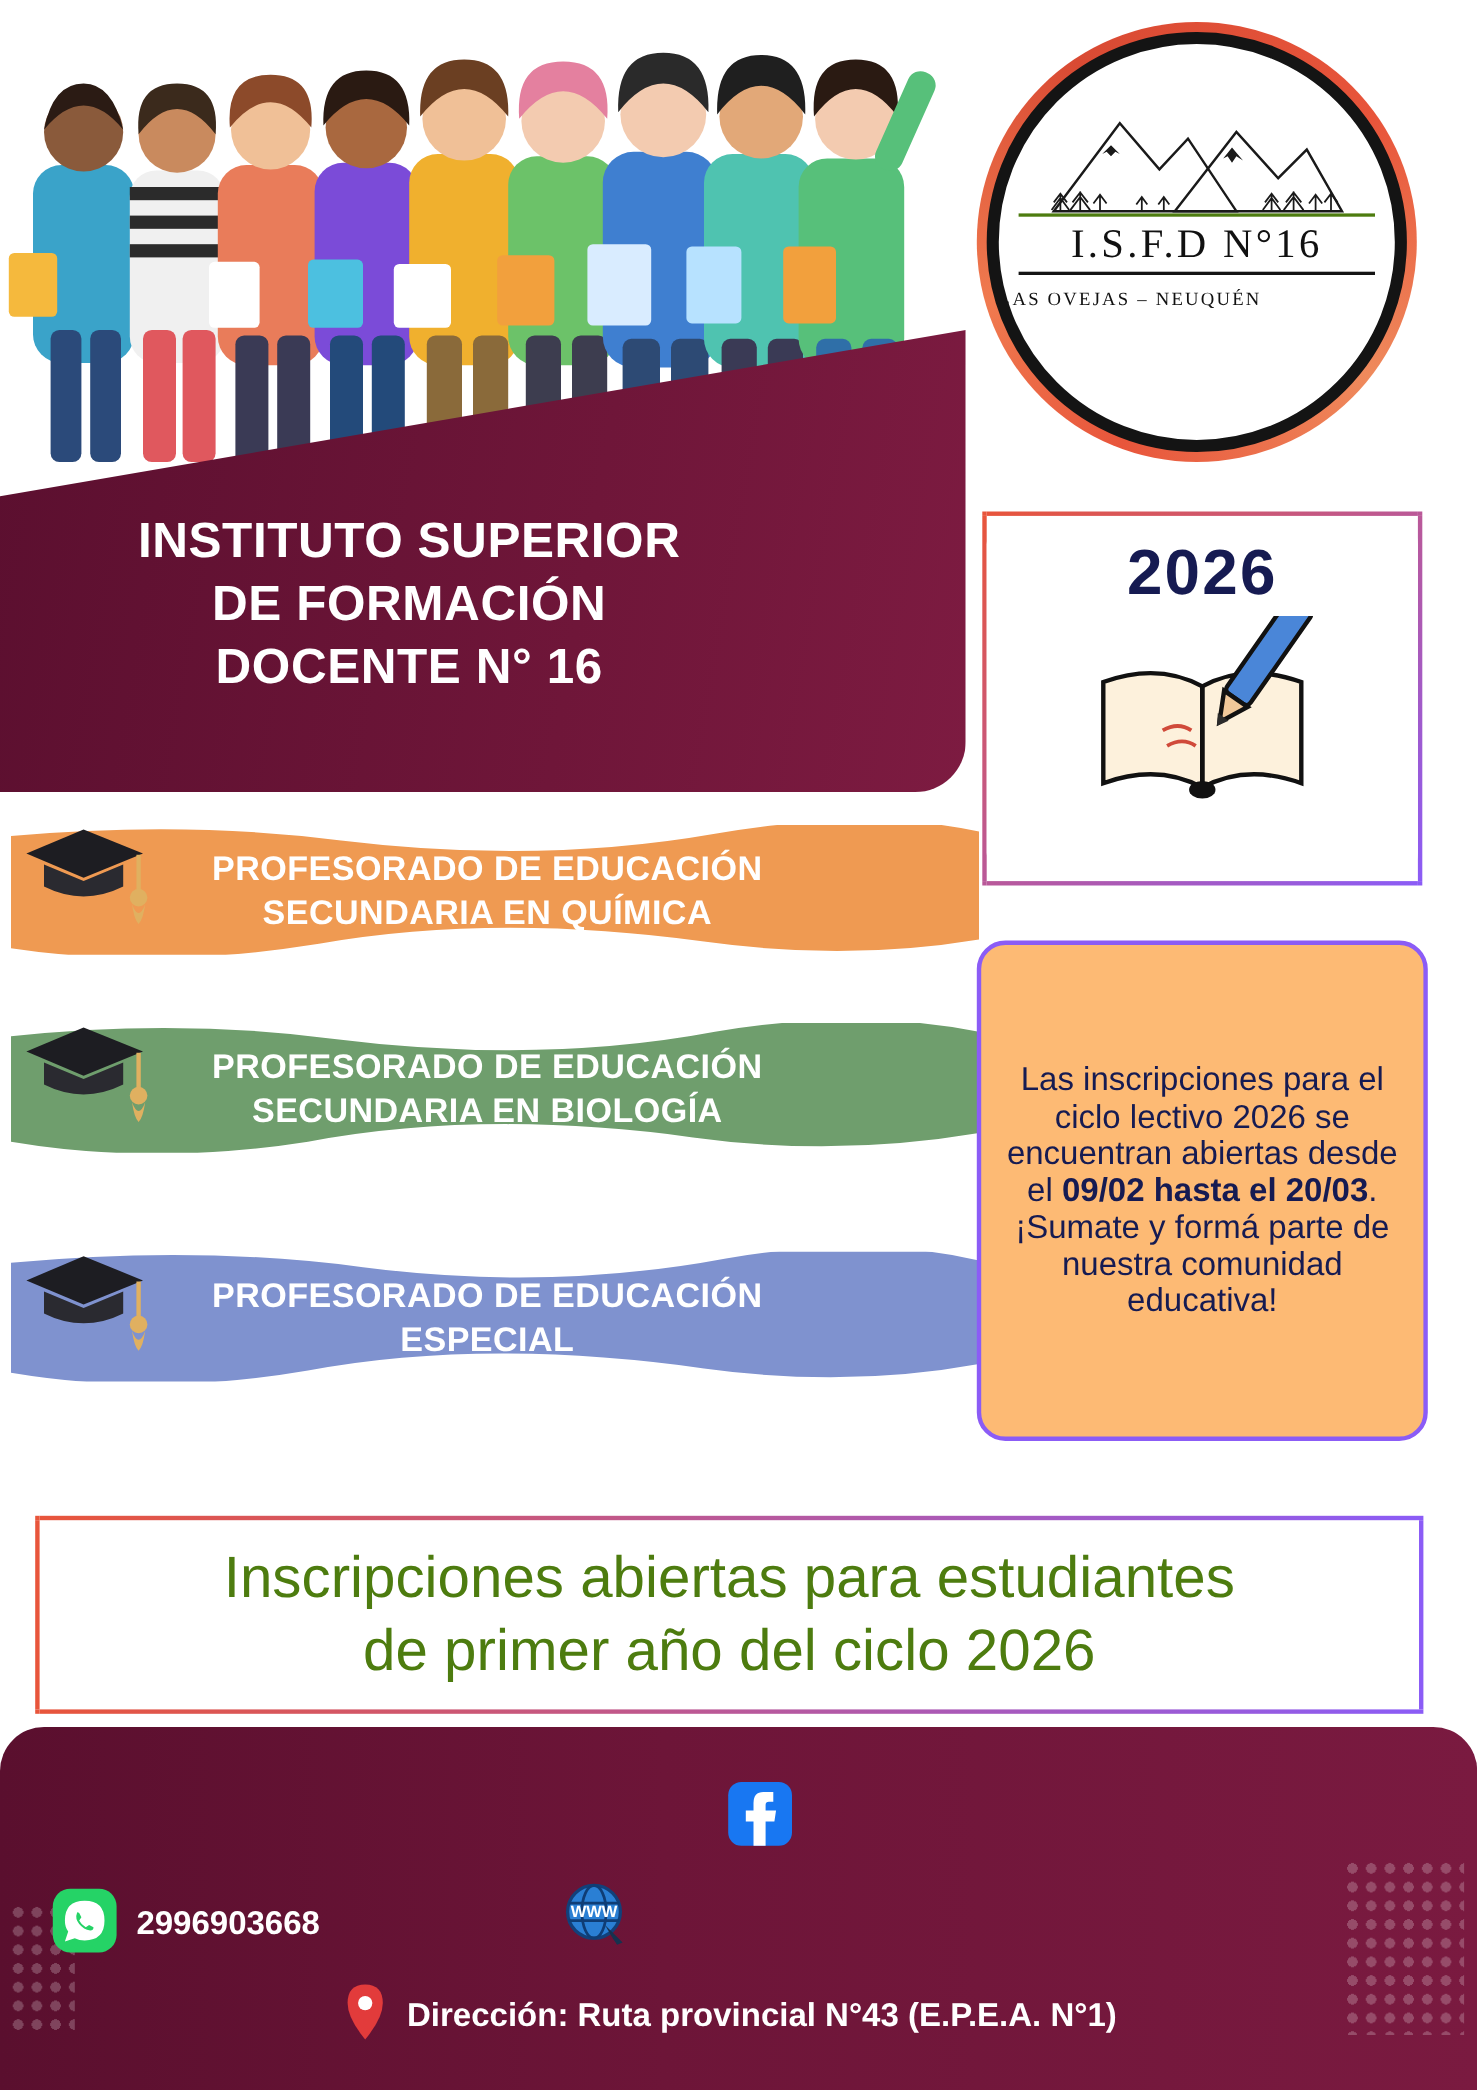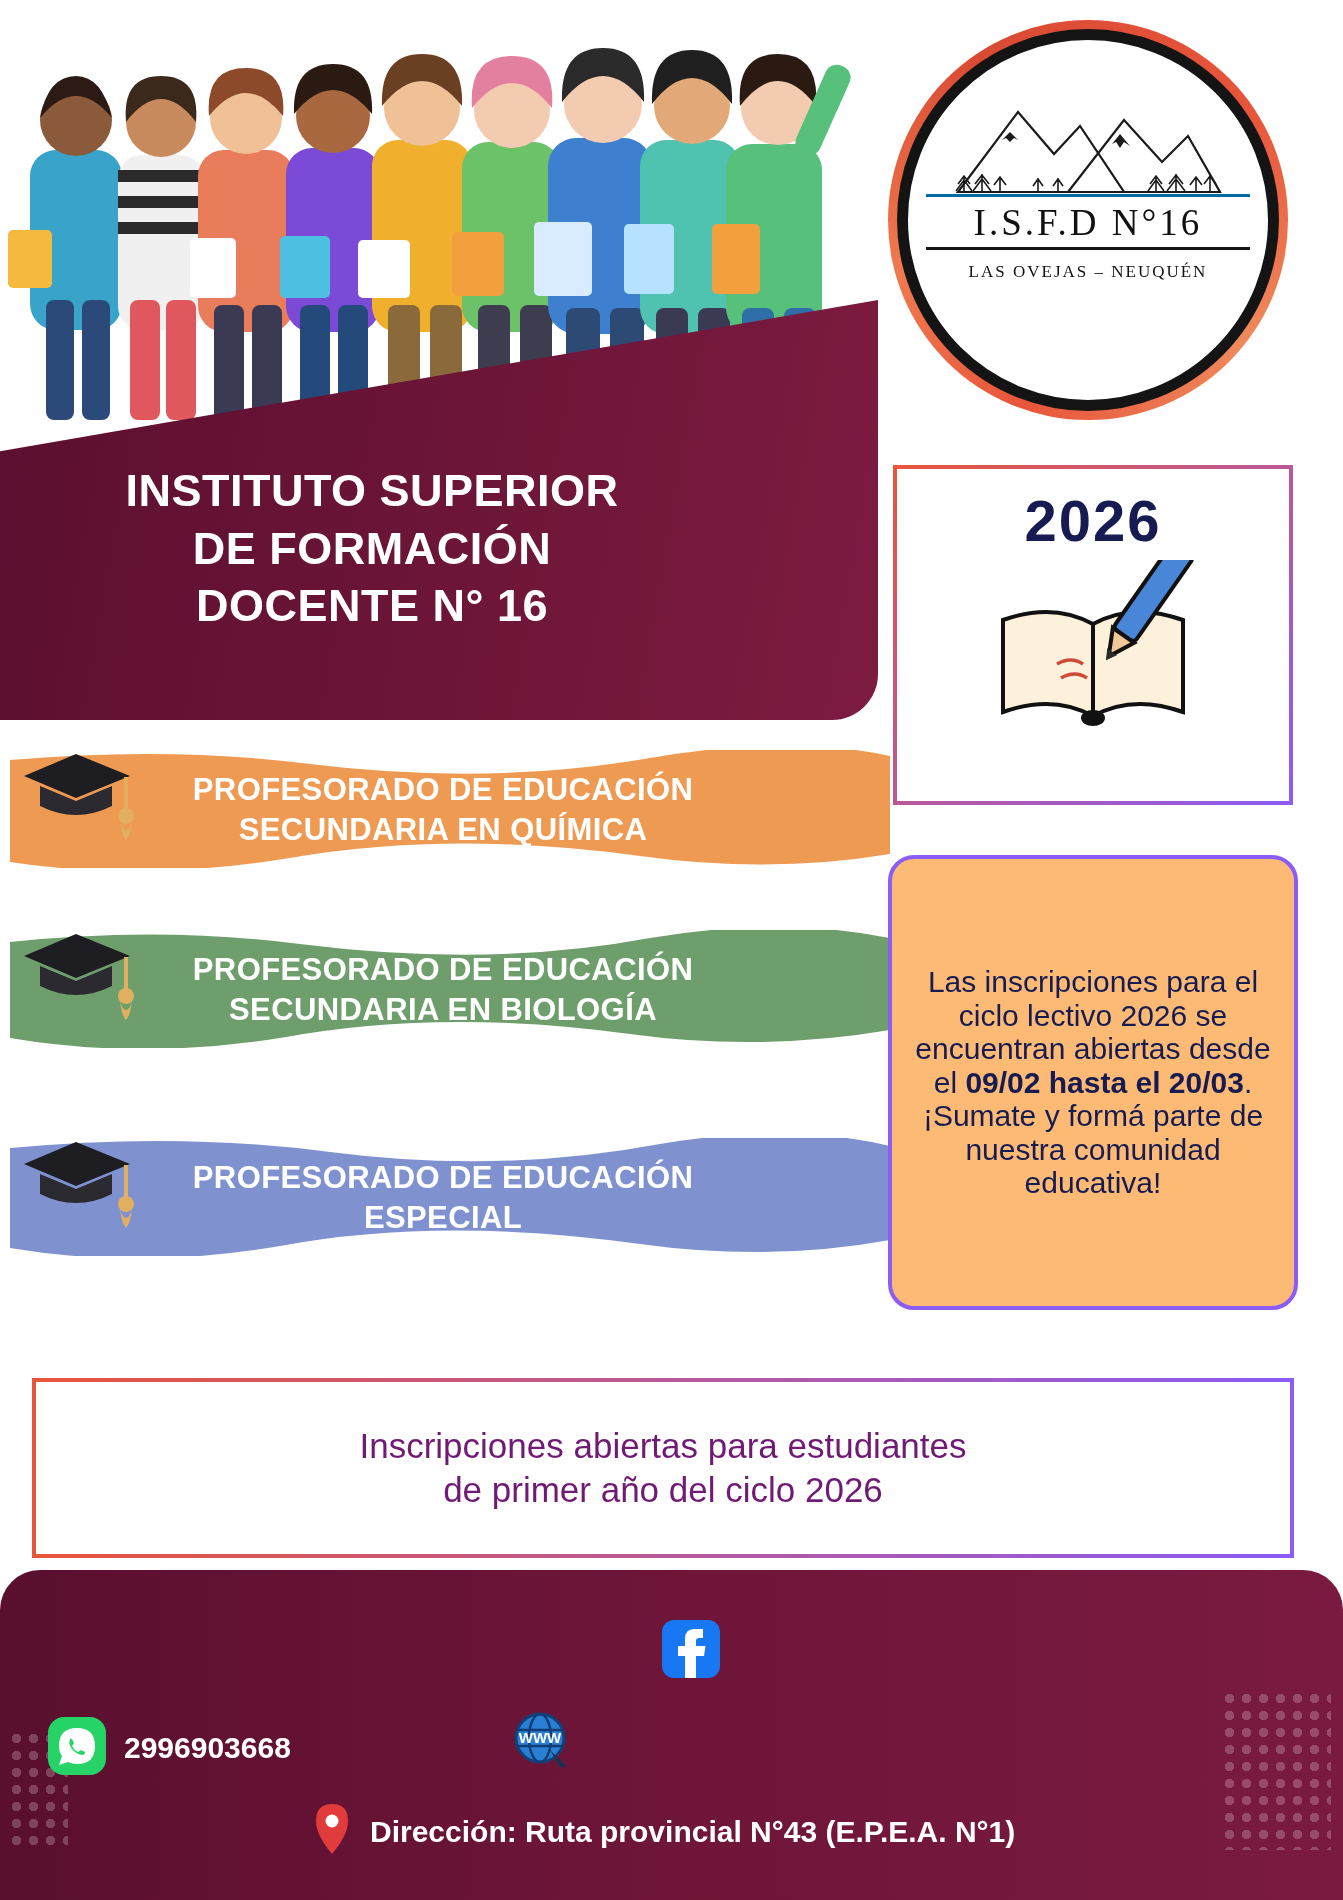--- a/index.html
+++ b/index.html
@@ -44,26 +44,26 @@
     padding: 9px;
   }
   .logo-inner {
     position: absolute; left: 9px; top: 9px; right: 9px; bottom: 9px;
     border-radius: 50%; background: #fff; border: 11px solid #141414;
     overflow: hidden;
   }
   .mountains { position: absolute; left: 50%; transform: translateX(-50%); top: 52px; }
   .logo-banner {
     position: absolute; left: 18px; right: 18px; top: 154px; height: 56px;
-    border-top: 3px solid #0369a1; border-bottom: 3px solid #141414;
+    border-top: 3px solid #4d7c0f; border-bottom: 3px solid #141414;
     display: flex; align-items: center; justify-content: center; text-align: right;
   }
   .logo-banner span { font-family: "Liberation Serif", serif; font-size: 37px; letter-spacing: 3px; color:#111; }
   .logo-sub {
-    position: absolute; left: 0; right: 0; top: 222px; text-align: center;
+    position: absolute; left: 0; right: 0; top: 222px; text-align: left;
     font-family: "Liberation Serif", serif; font-size: 17px; letter-spacing: 2px; color: #111;
   }
 
   
   .year-box {
     position: absolute; left: 893px; top: 465px; width: 400px; height: 340px;
     border: 4px solid; border-image: linear-gradient(140deg,#e8553b,#8b5cf6) 1;
     border-radius: 28px;
     background: #fff;
   }
@@ -97,21 +97,21 @@
   }
   .info-text b { font-weight: bold; }
 
   
   .wide-box {
     position: absolute; left: 32px; top: 1378px; width: 1262px; height: 180px;
     border: 4px solid; border-image: linear-gradient(90deg,#e8553b,#8b5cf6) 1;
     border-radius: 34px; background: #fff;
     display: flex; align-items: center; justify-content: center;
   }
-  .wide-text { text-align: center; color: #701a75; font-size: 35px; line-height: 1.25; }
+  .wide-text { text-align: center; color: #4d7c0f; font-size: 53px; line-height: 1.25; }
 
   
   .footer {
     position: absolute; left: 0; top: 1570px; width: 1343px; height: 330px;
     background: linear-gradient(90deg,#5a0f2e 0%, #6d1538 45%, #7a1a40 100%);
     border-top-left-radius: 40px; border-top-right-radius: 40px;
   }
   .footer .dots-l {
     position: absolute; left: 8px; top: 160px; width: 60px; height: 120px;
     background-image: radial-gradient(rgba(255,255,255,.22) 38%, transparent 40%);

